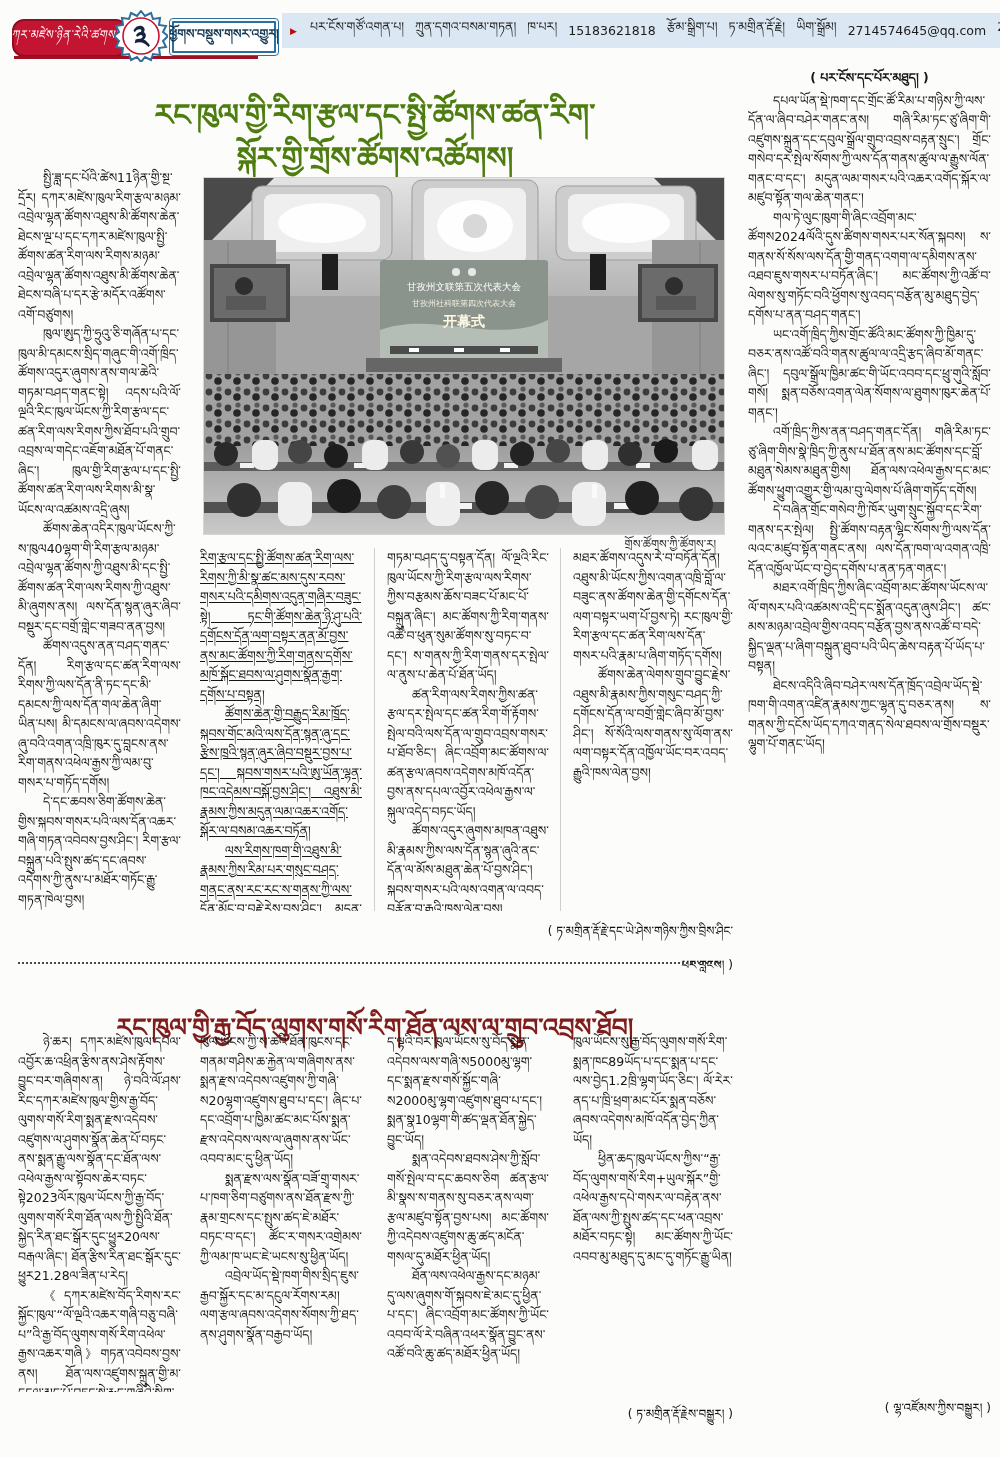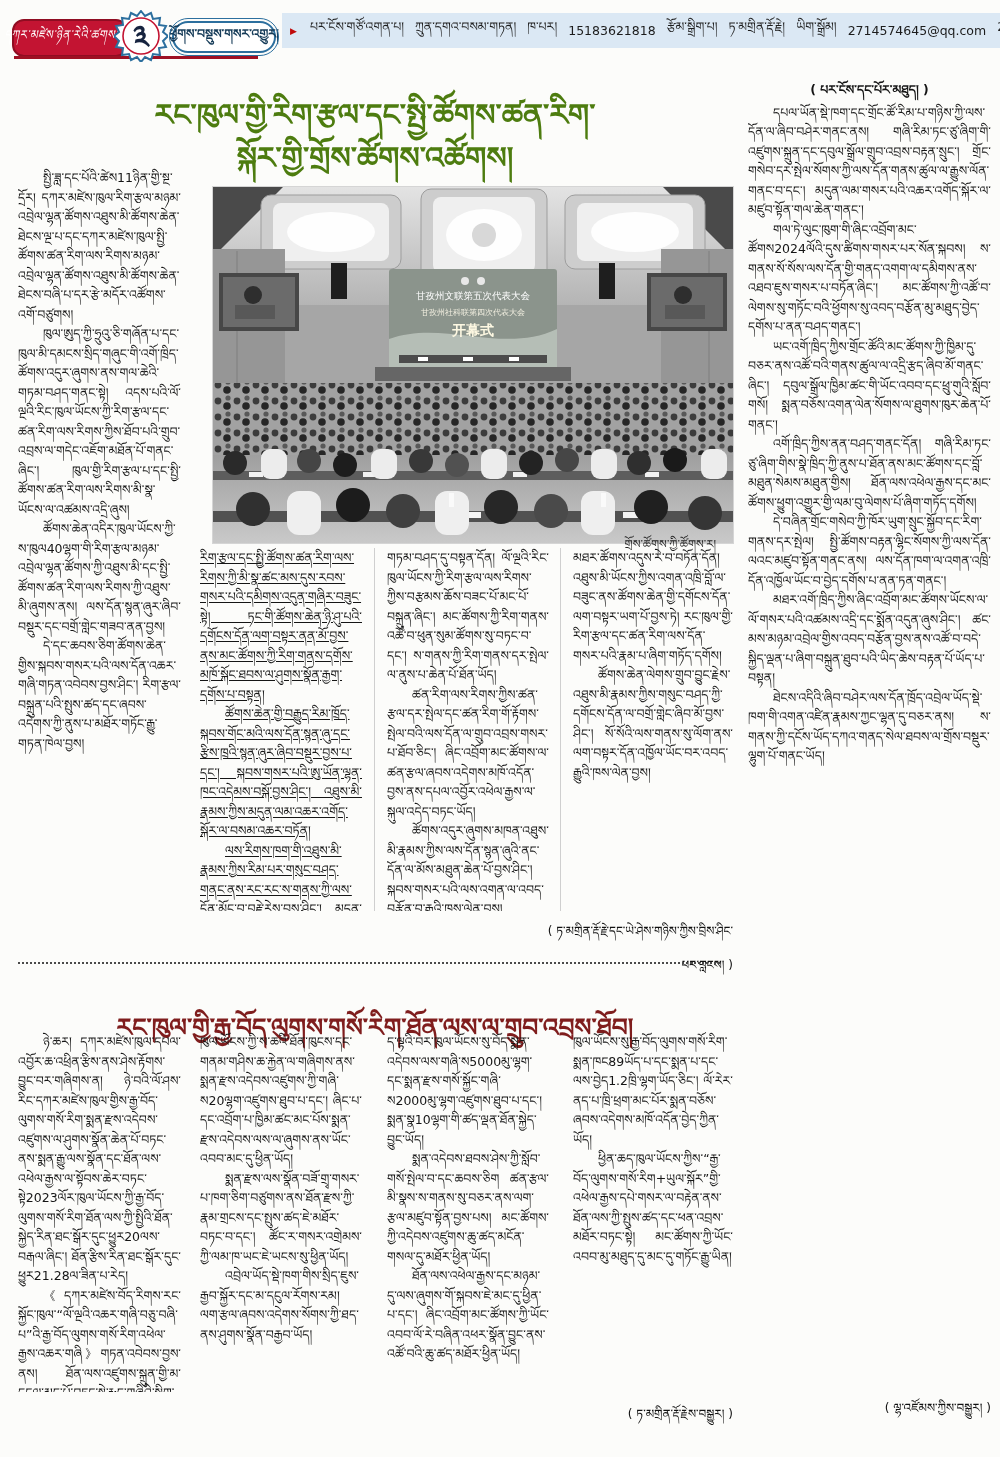--- a/index.html
+++ b/index.html
@@ -6,21 +6,21 @@
   .page{position:relative;width:1000px;height:1457px;margin:0 auto;background:#fcfcfa;
         font-family:"DejaVu Sans",sans-serif;color:#111;overflow:hidden;}
   
   .mast-red{position:absolute;left:12px;top:19px;width:112px;height:34px;background:#c31432;
             border:2px solid #8f0d22;border-radius:12px;display:flex;align-items:center;justify-content:center;}
   .mast-red span{color:#fff;font-size:11px;font-style:italic;letter-spacing:.5px;white-space:nowrap;
                  transform:scaleY(1.15);font-family:"DejaVu Serif",serif;}
   .mast-underbar{position:absolute;left:14px;top:56px;width:244px;height:3px;background:#9e1023;}
   .badge{position:absolute;left:114px;top:10px;width:54px;height:52px;}
   .mast-section{position:absolute;left:172px;top:21px;width:100px;height:28px;background:#fff;
-                border:2px solid #2c6f9e;outline:1px solid #2c6f9e;outline-offset:2px;border-radius:16px;
+                border:2px solid #2c6f9e;outline:1px solid #2c6f9e;outline-offset:2px;border-radius:1px;
                 display:flex;align-items:center;justify-content:center;}
   .mast-section span{font-size:12.5px;font-weight:700;color:#143a57;white-space:nowrap;}
   .info-band{position:absolute;left:282px;top:13px;width:710px;height:35px;background:#dbe8f4;
              display:flex;align-items:center;gap:11px;padding:0 8px;font-size:12.5px;color:#1c1c1c;white-space:nowrap;overflow:hidden;}
   .info-band .arrow{color:#c00a0a;font-size:9px;margin-right:2px;}
   
   .h1{position:absolute;left:15px;top:74px;width:720px;text-align:center;font-weight:800;
       font-size:30px;line-height:1.42;color:#4d7c0f;}
   .h2{position:absolute;left:15px;top:978px;width:720px;text-align:center;font-weight:800;
       font-size:25px;color:#7f1d1d;}
@@ -39,21 +39,21 @@
   .vrule{position:absolute;width:1px;background:#cfcfcf;top:548px;height:363px;}
   .credit{font-size:12px;color:#111;text-align:right;position:absolute;overflow-wrap:anywhere;}
   .credit1{left:538px;top:917px;width:195px;}
   .divider{position:absolute;left:18px;top:962px;width:702px;border-top:2px dotted #4a4a4a;}
   .a2c1{left:18px;top:1032px;width:163px;height:360px;}
   .a2c2{left:200px;top:1032px;width:162px;height:360px;}
   .a2c3{left:387px;top:1032px;width:162px;height:360px;}
   .a2c4{left:573px;top:1032px;width:160px;height:352px;}
   .credit2{left:558px;top:1400px;width:175px;}
   .col5{left:748px;top:68px;width:243px;height:1316px;}
-  .col5 .marker{text-align:center;font-weight:700;text-indent:0;margin-bottom:3px;margin-top:12px;}
+  .col5 .marker{text-align:center;font-weight:700;text-indent:0;margin-bottom:3px;}
   .credit5{left:748px;top:1394px;width:243px;}
 </style>
 </head>
 <body>
 
 <div class="page">
 
   <header>
     <div class="mast-red">
       <span>དཀར་མཛེས་ཉིན་རེའི་ཚགས་པར།</span>
@@ -82,21 +82,21 @@
       <span>2714574645@qq.com</span>
       <span>2024 ལོའི་ཟླ་བ་དང་པོའི་ཚེས 17ཉིན།</span>
     </div>
   </header>
 
   <h1 class="h1">
     <span style="display:block">རང་ཁུལ་གྱི་རིག་རྩལ་དང་སྤྱི་ཚོགས་ཚན་རིག་</span>
     <span style="display:block">སྐོར་གྱི་གྲོས་ཚོགས་འཚོགས།</span>
   </h1>
 
-  <figure class="photo" style="margin:17px">
+  <figure class="photo" style="margin:8px">
     <svg width="520" height="356" viewBox="0 0 520 356">
       <defs>
         <linearGradient id="ceil" x1="0" y1="0" x2="0" y2="1">
           <stop offset="0" stop-color="#e3e3e3"></stop>
             <stop offset="1" stop-color="#b3b3b3"></stop>
         </linearGradient>
         <linearGradient id="floorfade" x1="0" y1="0" x2="0" y2="1">
           <stop offset="0" stop-color="#9f9f9f"></stop>
             <stop offset="1" stop-color="#c9c9c9"></stop>
         </linearGradient>
@@ -204,20 +204,21 @@
           <rect x="388" y="306" width="5" height="14" fill="#fafafa"></rect>
       </g>
     </svg>
   </figure>
   <div class="caption">གྲོས་ཚོགས་ཀྱི་ཚོགས་ར།</div>
 
   <div class="bodycol a1c1">
       <p>སྤྱི་ཟླ་དང་པོའི་ཚེས11ཉིན་གྱི་སྔ་དྲོར། དཀར་མཛེས་ཁུལ་རིག་རྩལ་མཉམ་འབྲེལ་ལྷན་ཚོགས་འཐུས་མི་ཚོགས་ཆེན་ཐེངས་ལྔ་པ་དང་དཀར་མཛེས་ཁུལ་སྤྱི་ཚོགས་ཚན་རིག་ལས་རིགས་མཉམ་འབྲེལ་ལྷན་ཚོགས་འཐུས་མི་ཚོགས་ཆེན་ཐེངས་བཞི་པ་དར་རྩེ་མདོར་འཚོགས་འགོ་བཙུགས།</p>
       <p>ཁུལ་ཨུད་ཀྱི་ཧྲུའུ་ཅི་གཞོན་པ་དང་ཁུལ་མི་དམངས་སྲིད་གཞུང་གི་འགོ་ཁྲིད་ཚོགས་འདུར་ཞུགས་ནས་གལ་ཆེའི་གཏམ་བཤད་གནང་སྟེ། འདས་པའི་ལོ་ལྔའི་རིང་ཁུལ་ཡོངས་ཀྱི་རིག་རྩལ་དང་ཚན་རིག་ལས་རིགས་ཀྱིས་ཐོབ་པའི་གྲུབ་འབྲས་ལ་གདེང་འཇོག་མཐོན་པོ་གནང་ཞིང་། ཁུལ་གྱི་རིག་རྩལ་པ་དང་སྤྱི་ཚོགས་ཚན་རིག་ལས་རིགས་མི་སྣ་ཡོངས་ལ་འཚམས་འདྲི་ཞུས།</p>
       <p>ཚོགས་ཆེན་འདིར་ཁུལ་ཡོངས་ཀྱི་ས་ཁུལ40ལྷག་གི་རིག་རྩལ་མཉམ་འབྲེལ་ལྷན་ཚོགས་ཀྱི་འཐུས་མི་དང་སྤྱི་ཚོགས་ཚན་རིག་ལས་རིགས་ཀྱི་འཐུས་མི་ཞུགས་ནས། ལས་དོན་སྙན་ཞུར་ཞིབ་བསྡུར་དང་བགྲོ་གླེང་གཟབ་ནན་བྱས།</p>
+      <p>ཚོགས་འདུས་ནན་བཤད་གནང་དོན། རིག་རྩལ་དང་ཚན་རིག་ལས་རིགས་ཀྱི་ལས་དོན་ནི་ཏང་དང་མི་དམངས་ཀྱི་ལས་དོན་གལ་ཆེན་ཞིག་ཡིན་པས། མི་དམངས་ལ་ཞབས་འདེགས་ཞུ་བའི་འགན་འཁྲི་ཁུར་དུ་བླངས་ནས་རིག་གནས་འཕེལ་རྒྱས་ཀྱི་ལམ་བུ་གསར་པ་གཏོད་དགོས།</p>
       <p>དེ་དང་ཆབས་ཅིག་ཚོགས་ཆེན་གྱིས་སྐབས་གསར་པའི་ལས་དོན་འཆར་གཞི་གཏན་འབེབས་བྱས་ཤིང་། རིག་རྩལ་བསྐྲུན་པའི་སྤུས་ཚད་དང་ཞབས་འདེགས་ཀྱི་ནུས་པ་མཐོར་གཏོང་རྒྱུ་གཏན་ཁེལ་བྱས།</p>
     </div>
   <div class="bodycol a1c2 nofirst">
       <p>རིག་རྩལ་དང་སྤྱི་ཚོགས་ཚན་རིག་ལས་རིགས་ཀྱི་མི་སྣ་ཚང་མས་དུས་རབས་གསར་པའི་དམིགས་འདུན་གཞིར་བཟུང་སྟེ། ཏང་གི་ཚོགས་ཆེན་ཉི་ཤུ་པའི་དགོངས་དོན་ལག་བསྟར་ནན་མོ་བྱས་ནས་མང་ཚོགས་ཀྱི་རིག་གནས་དགོས་མཁོ་སྐོང་ཐབས་ལ་ཤུགས་སྣོན་རྒྱག་དགོས་པ་བསྟན།</p>
       <p>ཚོགས་ཆེན་གྱི་བརྒྱུད་རིམ་ཁྲོད་སྐབས་གོང་མའི་ལས་དོན་སྙན་ཞུ་དང་རྩིས་ཁྲའི་སྙན་ཞུར་ཞིབ་བསྡུར་བྱས་པ་དང་། སྐབས་གསར་པའི་ཨུ་ཡོན་ལྷན་ཁང་འདེམས་བསྐོ་བྱས་ཤིང་། འཐུས་མི་རྣམས་ཀྱིས་མདུན་ལམ་འཆར་འགོད་སྐོར་ལ་བསམ་འཆར་བཏོན།</p>
       <p>ལས་རིགས་ཁག་གི་འཐུས་མི་རྣམས་ཀྱིས་རིམ་པར་གསུང་བཤད་གནང་ནས་རང་རང་ས་གནས་ཀྱི་ལས་དོན་མྱོང་བ་བརྗེ་རེས་བྱས་ཤིང་། མདུན་ལམ་གྱི་དམིགས་འདུན་ལ་ཡིད་ཆེས་བརྟན་པོ་ཡོད་པ་བསྟན།</p>
     </div>
   <div class="bodycol a1c3 nofirst">
       <p>གཏམ་བཤད་དུ་བསྟན་དོན། ལོ་ལྔའི་རིང་ཁུལ་ཡོངས་ཀྱི་རིག་རྩལ་ལས་རིགས་ཀྱིས་བརྩམས་ཆོས་བཟང་པོ་མང་པོ་བསྐྲུན་ཞིང་། མང་ཚོགས་ཀྱི་རིག་གནས་འཚོ་བ་ཕུན་སུམ་ཚོགས་སུ་བཏང་བ་དང་། ས་གནས་ཀྱི་རིག་གནས་དར་སྤེལ་ལ་ནུས་པ་ཆེན་པོ་ཐོན་ཡོད།</p>
       <p>ཚན་རིག་ལས་རིགས་ཀྱིས་ཚན་རྩལ་དར་སྤེལ་དང་ཚན་རིག་གོ་རྟོགས་སྤེལ་བའི་ལས་དོན་ལ་གྲུབ་འབྲས་གསར་པ་ཐོབ་ཅིང་། ཞིང་འབྲོག་མང་ཚོགས་ལ་ཚན་རྩལ་ཞབས་འདེགས་མཁོ་འདོན་བྱས་ནས་དཔལ་འབྱོར་འཕེལ་རྒྱས་ལ་སྐུལ་འདེད་བཏང་ཡོད།</p>

